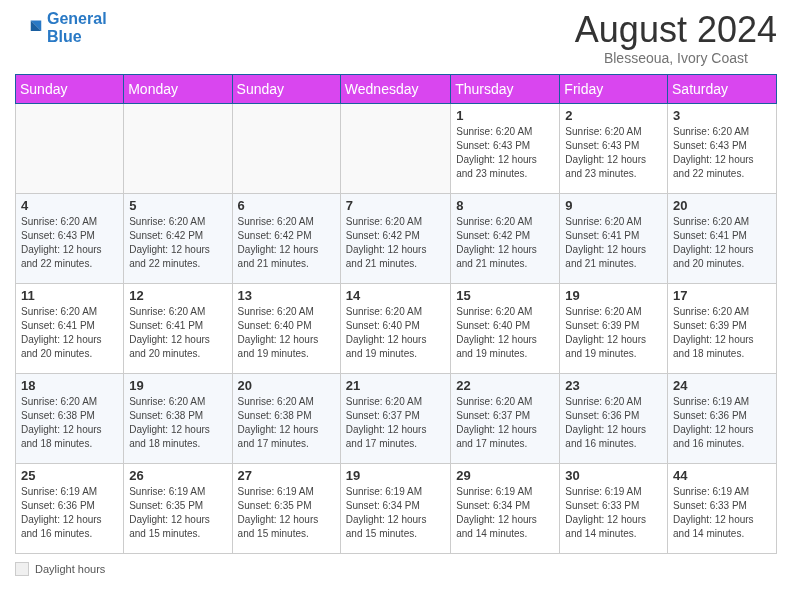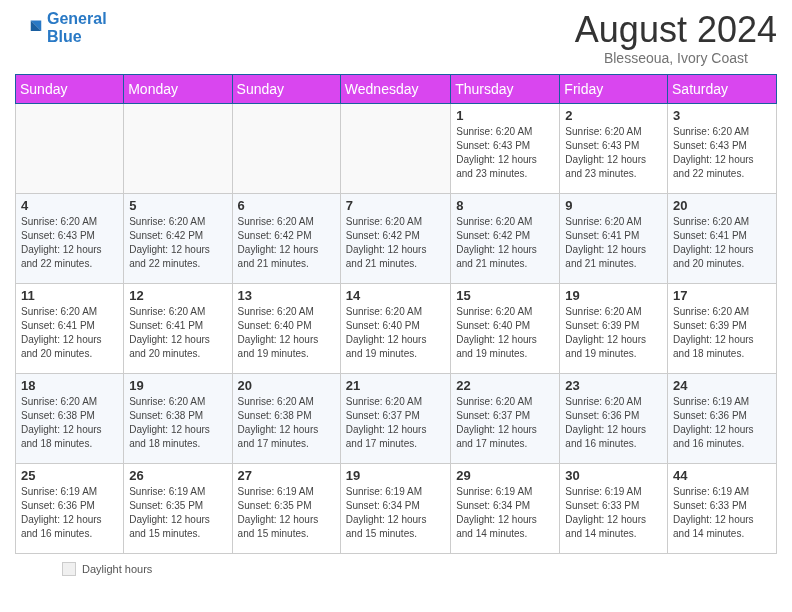--- a/index.html
+++ b/index.html
@@ -85,21 +85,20 @@
       line-height: 1.4;
     }
     .empty-cell {
       background: #f9f9f9 !important;
     }
     .footer {
       display: flex;
       align-items: flex-start;
       margin-top: 8px;
       gap: 10px;
-      margin-left: 47px;
     }
     .footer-legend {
       display: flex;
       align-items: center;
       gap: 6px;
       font-size: 11px;
       color: #555;
     }
     .legend-box {
       width: 14px;

